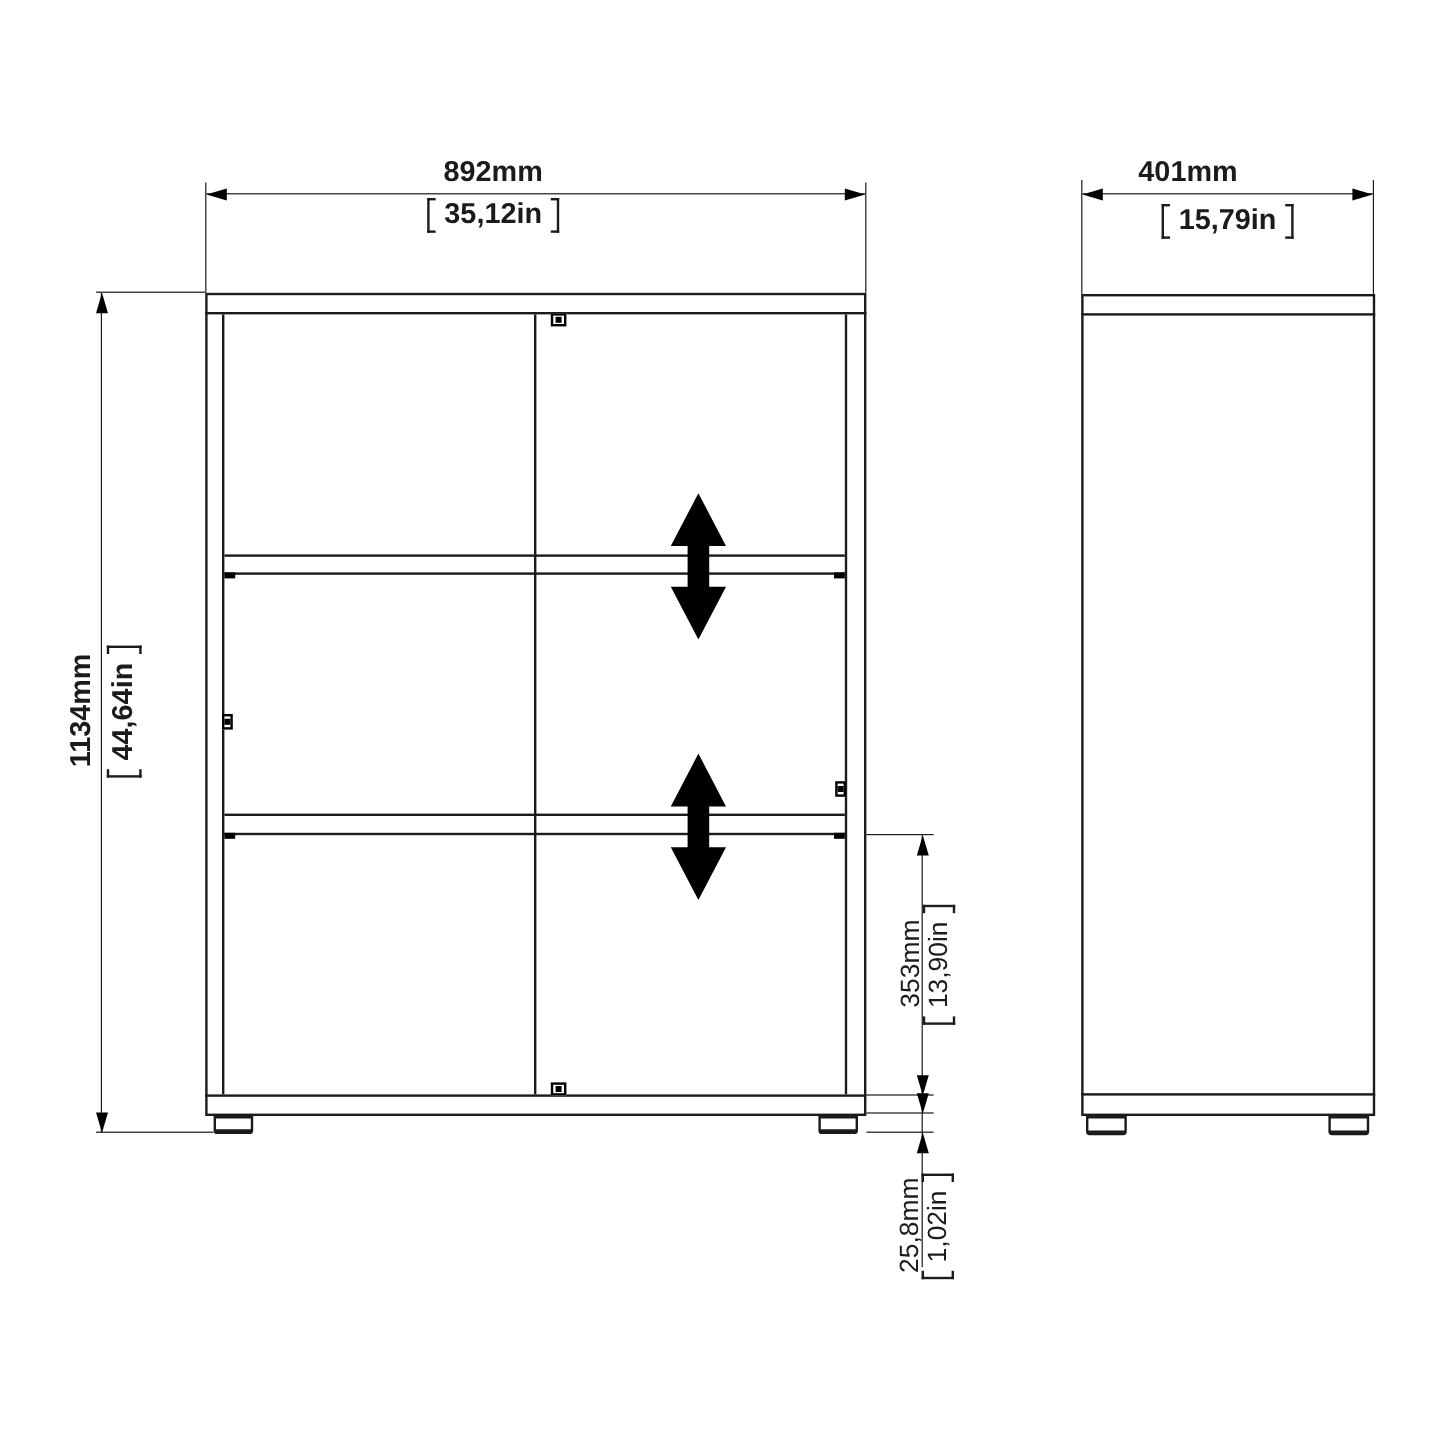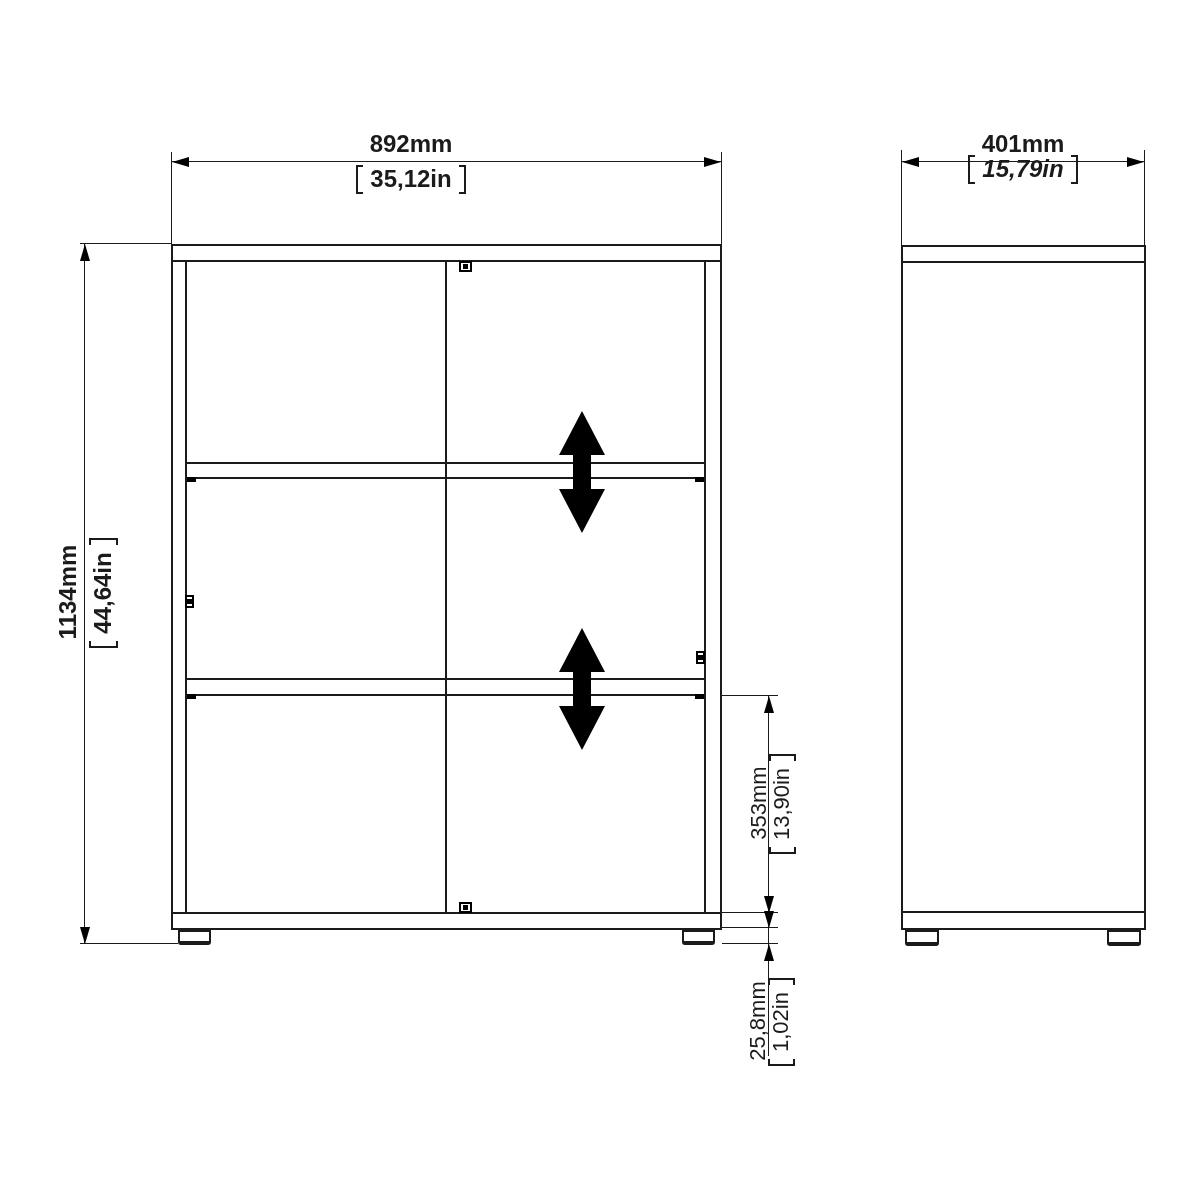--- a/index.html
+++ b/index.html
@@ -109,22 +109,22 @@
         </span>
     </div>
   </div>
 
   <div>
     <div class="abs ln" style="left:901px;top:150px;width:1px;height:95px;"></div>
     <div class="abs ln" style="left:1144px;top:150px;width:1px;height:95px;"></div>
     <div class="abs ln" style="left:902px;top:161px;width:242px;height:1px;"></div>
     <div class="abs tri tri-left" style="left:902px;top:157px;"></div>
     <div class="abs tri tri-right" style="left:1127px;top:157px;"></div>
-    <div class="abs hlabel dim-big" style="left:873px;top:131px;width:300px;">401mm</div>
-    <div class="abs bkwrap dim-big" style="left:873px;top:155px;width:300px;font-style:italic;">
+    <div class="abs hlabel dim-big" style="left:840px;top:131px;width:300px;">401mm</div>
+    <div class="abs bkwrap dim-big" style="left:873px;top:170px;width:300px;">
       <span class="bk">
           <span class="b bl"></span>
           <span class="tx">15,79in</span>
           <span class="b br"></span>
         </span>
     </div>
   </div>
 
   <div>
     <div class="abs ln" style="left:80px;top:243px;width:91px;height:1px;"></div>

